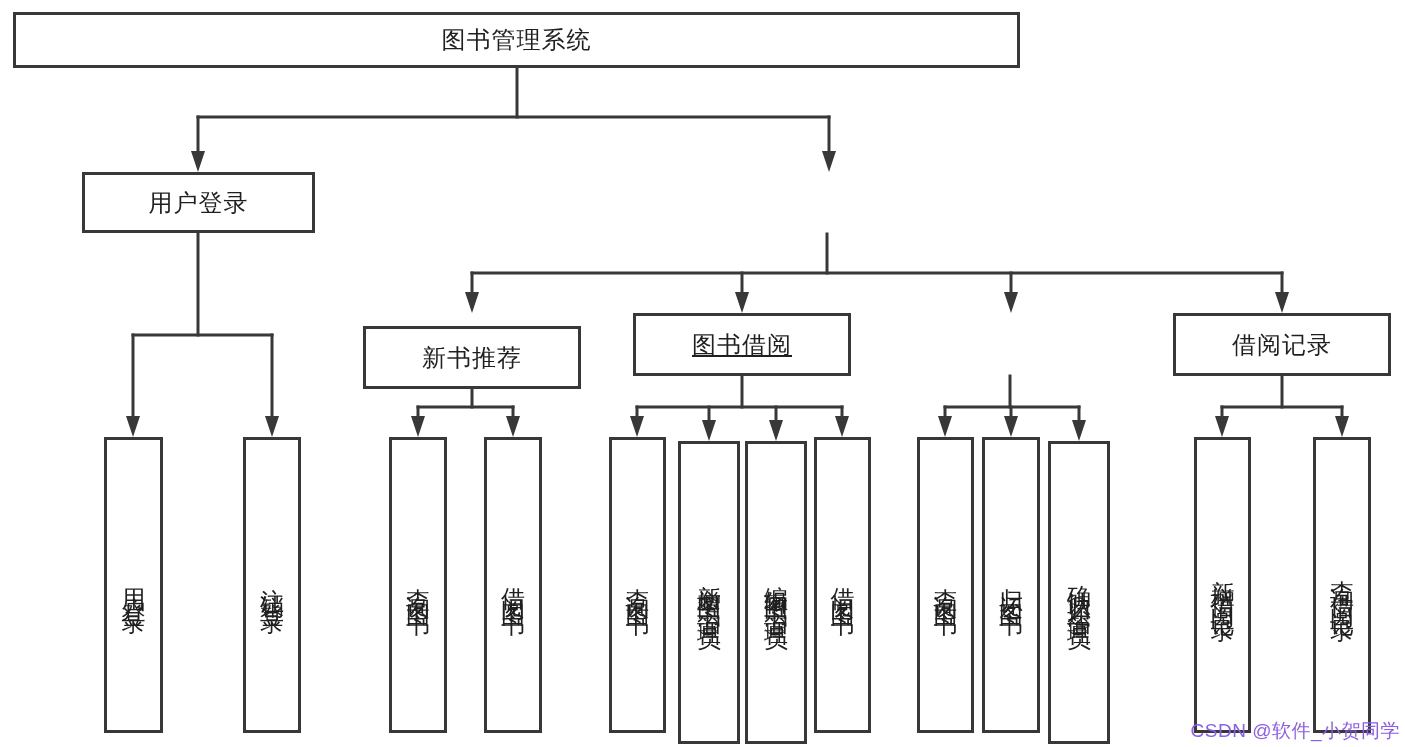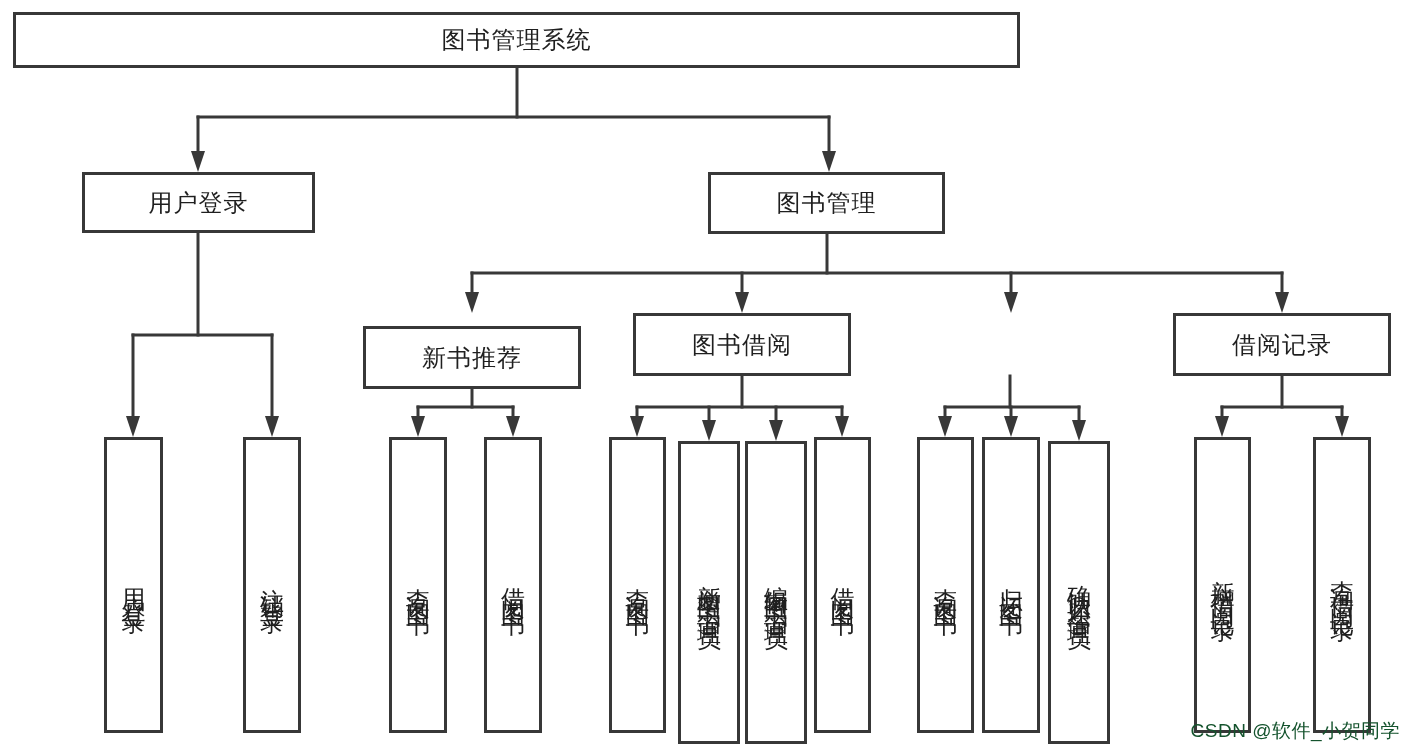--- a/index.html
+++ b/index.html
@@ -106,28 +106,25 @@
       <polygon points="1335,416 1349,416 1342,437" fill="#383838"></polygon>
     </svg>
 
   <div class="node h" style="left:13px; top:12px; width:1007px; height:56px;font-family:Liberation Serif, serif;">
     <span>图书管理系统</span>
   </div>
 
   <div class="node h" style="left:82px; top:172px; width:233px; height:61px;">
     <span>用户登录</span>
   </div>
-  <div class="node h" style="left:708px; top:172px; width:237px; height:62px;">
-    <span>图书管理</span>
-  </div>
 
   <div class="node h" style="left:363px; top:313px; width:218px; height:63px;margin-top:13px;">
     <span>新书推荐</span>
   </div>
-  <div class="node h" style="left:633px; top:313px; width:218px; height:63px;">
+  <div class="node h" style="left:633px; top:313px; width:218px; height:63px;text-decoration:underline;">
     <span>图书借阅</span>
   </div>
   <div class="node h" style="left:1173px; top:313px; width:218px; height:63px;">
     <span>借阅记录</span>
   </div>
 
   <div class="node v" style="left:104px; top:437px; width:59px; height:296px;">
     <span>用户登录</span>
   </div>
   <div class="node v" style="left:243px; top:437px; width:58px; height:296px;">
@@ -164,14 +161,14 @@
     <span>确认归还（管理员）</span>
   </div>
 
   <div class="node v" style="left:1194px; top:437px; width:57px; height:296px;">
     <span>新增借阅记录</span>
   </div>
   <div class="node v" style="left:1313px; top:437px; width:58px; height:296px;">
     <span>查询借阅记录</span>
   </div>
 
-  <div class="watermark" style="color: #14532d;">CSDN @软件_小贺同学</div>
+  <div class="watermark" style="color: #8b5cf6;">CSDN @软件_小贺同学</div>
 </div>
 
 </body></html>

